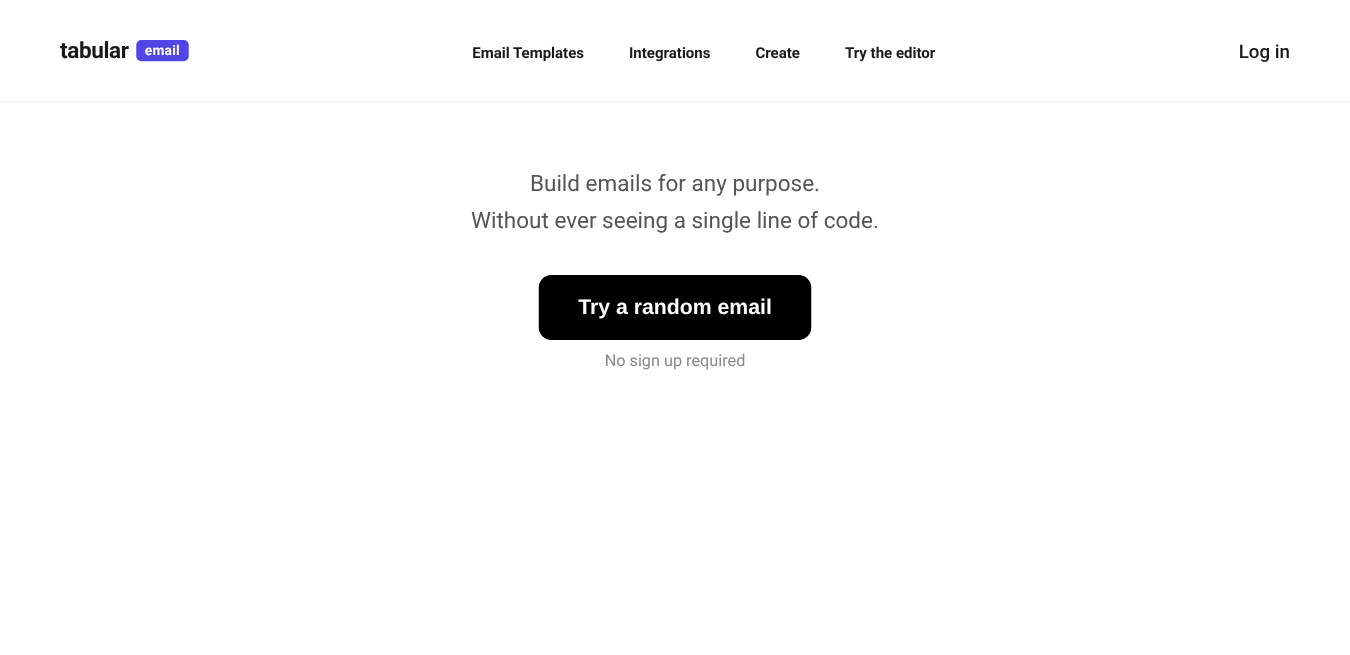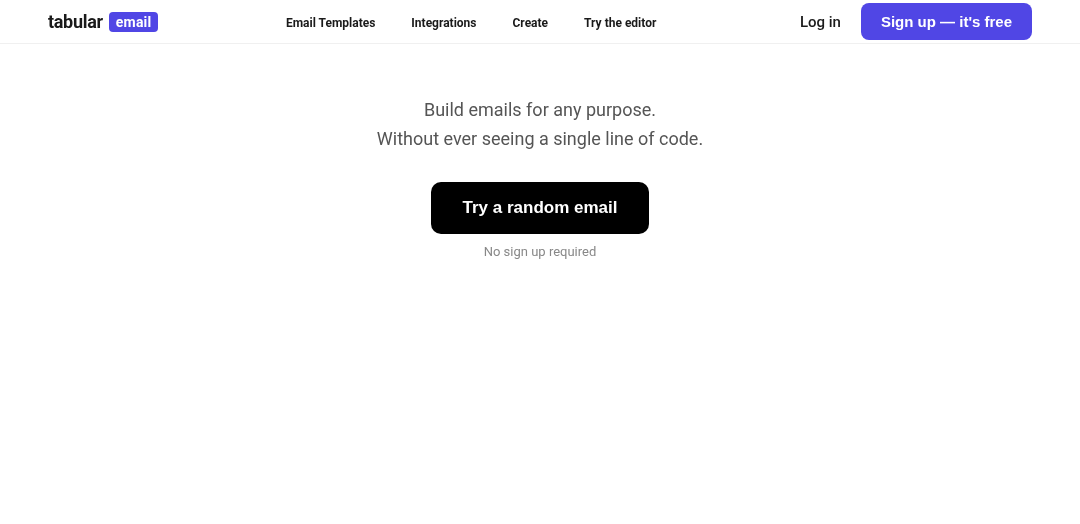--- a/index.html
+++ b/index.html
@@ -16,41 +16,41 @@
       overflow: hidden;
       position: relative;
     }
 
     
     nav {
       display: flex;
       align-items: center;
       justify-content: space-between;
       padding: 0 48px;
-      height: 44px;
+      height: 82px;
       border-bottom: 1px solid #f0f0f0;
     }
 
     .logo-area {
       display: flex;
       align-items: center;
       gap: 6px;
     }
 
     .logo-text {
       font-size: 18px;
       font-weight: 700;
       color: #1a1a1a;
       letter-spacing: -0.3px;
     }
 
     .logo-badge {
       background: #5046e5;
       color: #ffffff;
-      font-size: 14px;
+      font-size: 11px;
       font-weight: 700;
       padding: 2px 7px;
       border-radius: 4px;
       letter-spacing: 0.2px;
     }
 
     .nav-links {
       display: flex;
       align-items: center;
       gap: 36px;
@@ -162,21 +162,20 @@
       <li>
         <a href="#">Create</a>
       </li>
       <li>
         <a href="#">Try the editor</a>
       </li>
     </ul>
 
     <div class="nav-right">
       <a href="#" class="login-link">Log in</a>
-      <button class="signup-btn">Sign up — it's free</button>
     </div>
   </nav>
 
   <section class="hero-section">
     <div class="hero">
       <p class="hero-subtitle">
         <span>Build emails for any purpose.</span><br>
         <span>Without ever seeing a single line of code.</span>
       </p>
       <button class="hero-cta">Try a random email</button>

